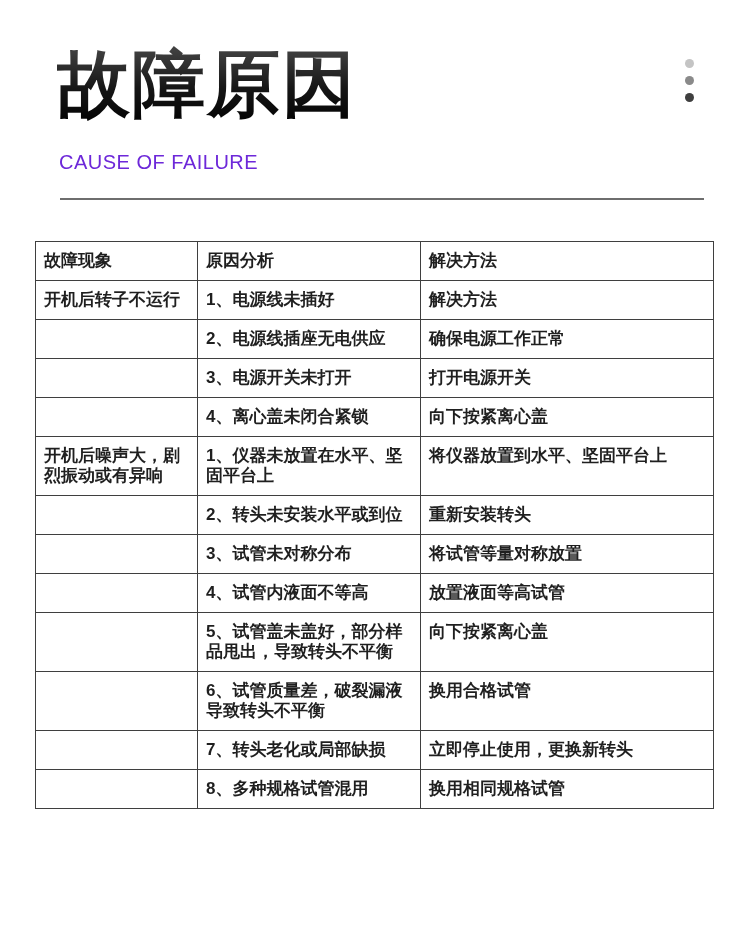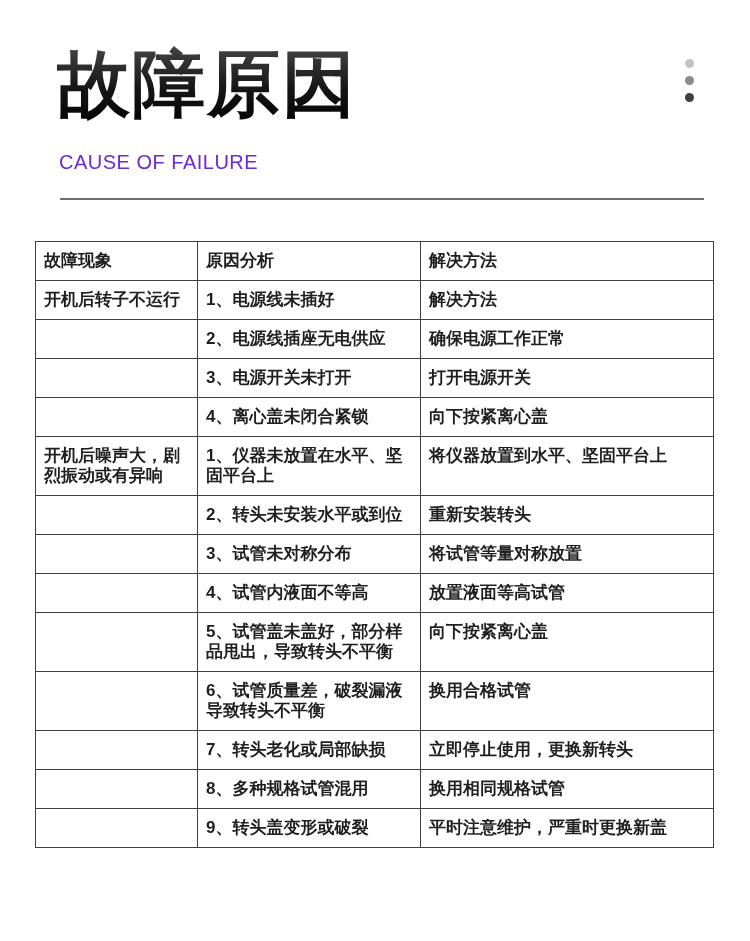--- a/index.html
+++ b/index.html
@@ -183,22 +183,17 @@
         <tr>
           <td></td>
           <td>7、转头老化或局部缺损</td>
           <td>立即停止使用，更换新转头</td>
         </tr>
         <tr>
           <td></td>
           <td>8、多种规格试管混用</td>
           <td>换用相同规格试管</td>
         </tr>
-        <tr>
-          <td></td>
-          <td>9、转头盖变形或破裂</td>
-          <td>平时注意维护，严重时更换新盖</td>
-        </tr>
       </tbody>
     </table>
   </div>
 
 </div>
 
 </body></html>

